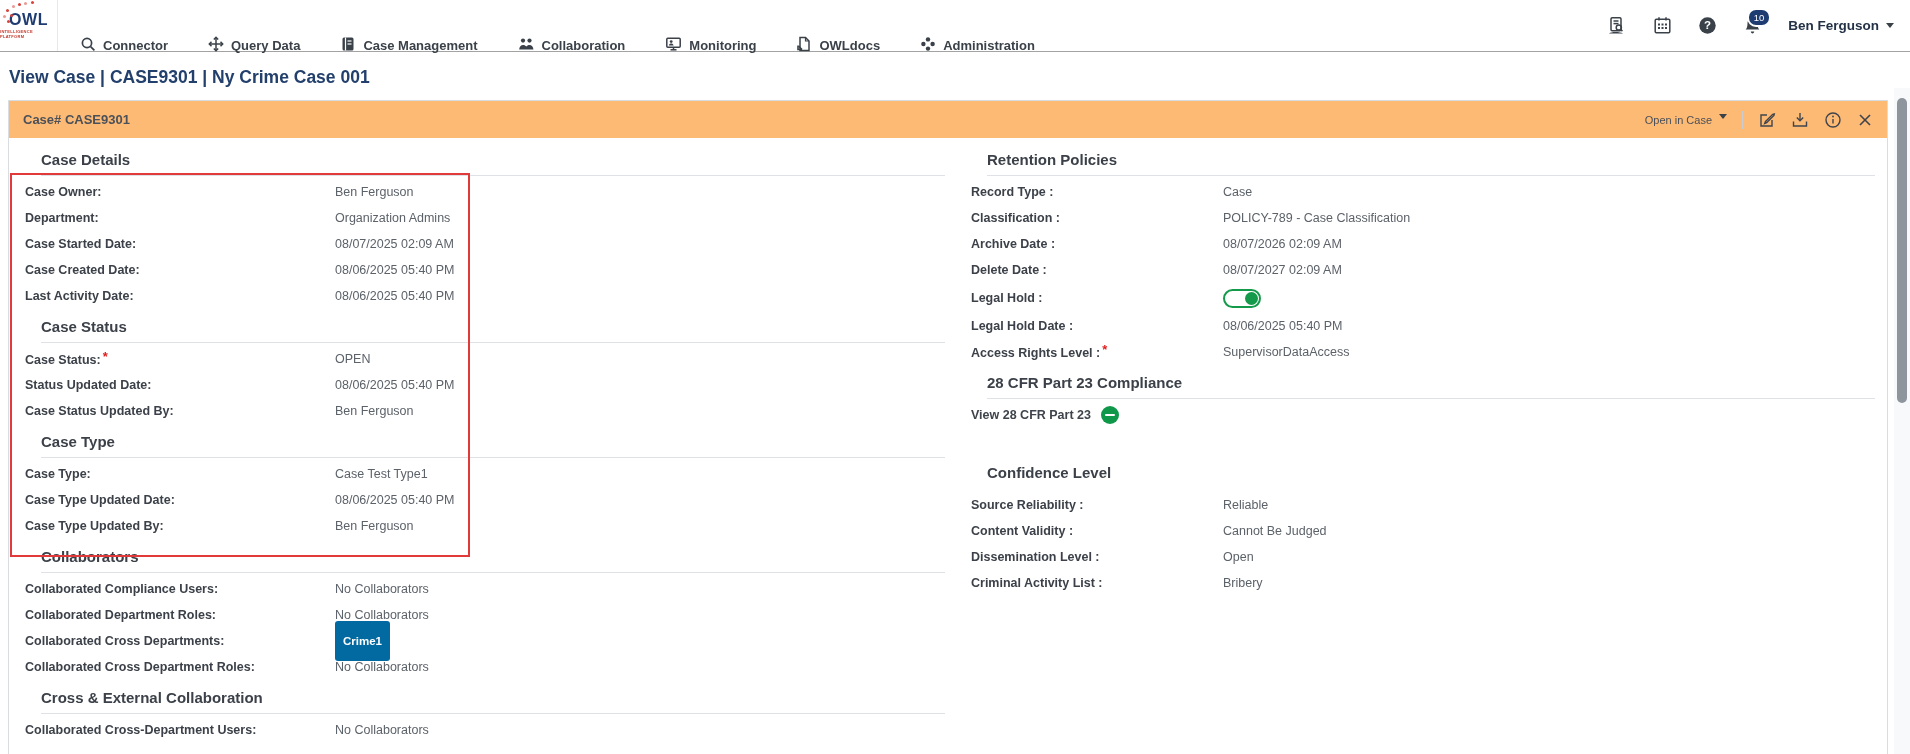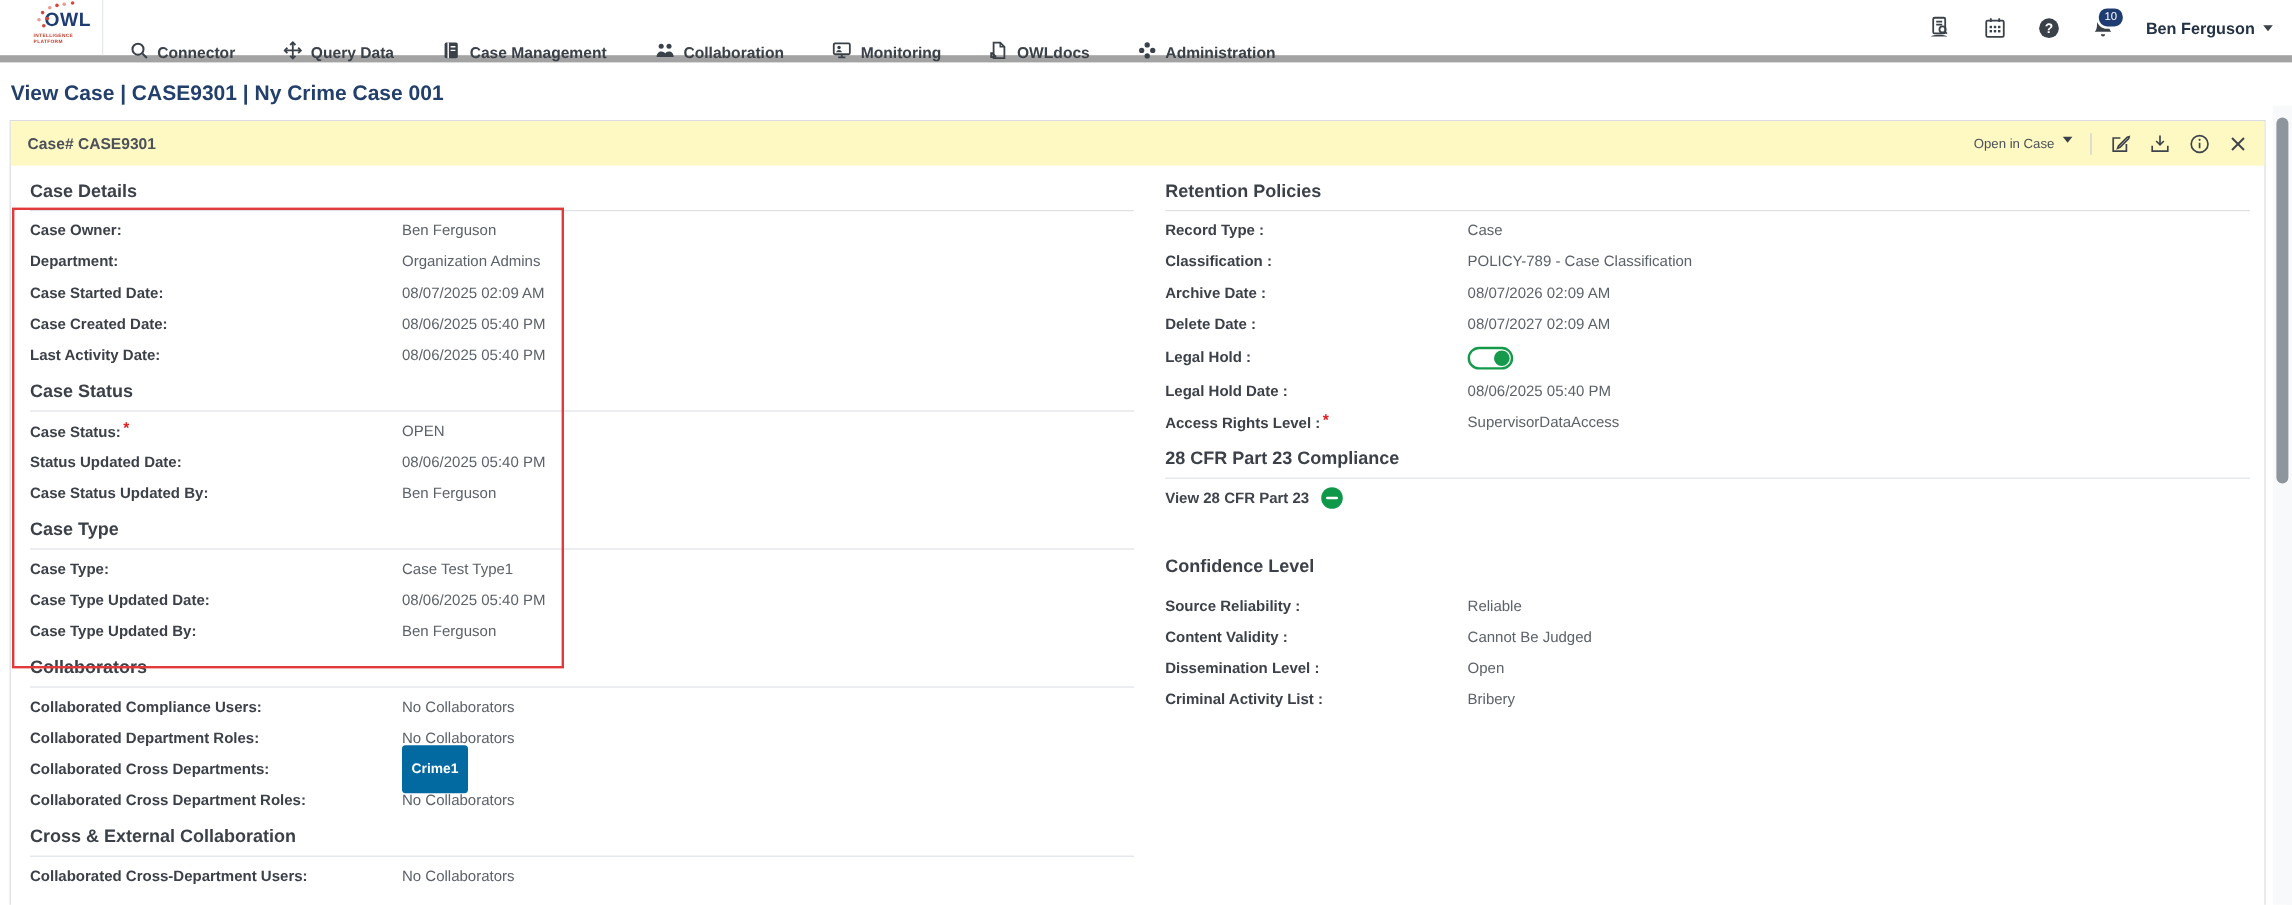--- a/index.html
+++ b/index.html
@@ -2,21 +2,21 @@
 <html><head>
 <meta charset="utf-8">
 <style>
   * { margin:0; padding:0; box-sizing:border-box; }
   html,body { width:1910px; height:754px; overflow:hidden; background:#fff;
     font-family:"Liberation Sans", sans-serif; }
   body { position:relative; color:#3f444c; }
 
   
   .topnav { height:52px; display:flex; align-items:stretch; background:#fff;
-    border-bottom:6px solid #a3a3a3; position:relative; z-index:5;padding-left:28px; }
+    border-bottom:1px solid #a3a3a3; position:relative; z-index:5; }
   .logo-box { width:58px; border-right:1px solid #e4e7ec; display:flex; flex-direction:column;
     align-items:center; justify-content:center; position:relative; }
   .logo-word { font-size:16px; font-weight:800; color:#1f3c72; letter-spacing:.5px; line-height:1; }
   .logo-sub { font-size:4px; font-weight:700; color:#c0392b; letter-spacing:.3px; margin-top:1px; }
   .logo-dots { position:absolute; left:10px; top:14px; width:3px; height:3px; border-radius:50%;
     background:#d6453c; box-shadow:-4px -5px 0 #d6453c, -7px 1px 0 #e89a94, -3px 6px 0 #d6453c,
     2px -9px 0 #e89a94, 8px -11px 0 #d6453c, 14px -12px 0 #e89a94, 21px -13px 0 #d6453c; }
   .nav-items { display:flex; align-items:center; margin-left:22px; gap:40px; }
   .nav-item { display:flex; align-items:center; gap:7px; font-size:13px; font-weight:700;
     color:#3a4149; cursor:pointer; white-space:nowrap;margin-top:40px; }
@@ -30,34 +30,34 @@
   .caret { width:0; height:0; border-left:4.5px solid transparent; border-right:4.5px solid transparent;
     border-top:5px solid #3a4149; }
 
   
   .title-bar { padding:15px 9px 13px; }
   .page-title { font-size:17.5px; font-weight:700; color:#23406d; }
 
   
   .panel { position:absolute; left:8px; top:100px; width:1880px; height:680px;
     background:#fff; border:1px solid #d9dce1; }
-  .panel-header { height:37px; background:#fef9c3; display:flex; align-items:center;
+  .panel-header { height:37px; background:#fdba74; display:flex; align-items:center;
     justify-content:space-between; padding:16px 14px; }
   .case-number { font-size:13px; font-weight:600; color:#4b5059; }
   .header-right { display:flex; align-items:center; gap:15px; color:#3f444c; }
   .open-in-case { display:flex; align-items:flex-start; gap:7px; font-size:11px; color:#4a4f58; cursor:pointer; }
   .vdivider { width:1px; height:18px; background:#c8ccd3; }
   .hicon { display:flex; align-items:center; cursor:pointer; color:#3f444c; }
 
   .panel-body { display:flex; padding:0 0 0 16px; }
   .col-left { width:920px; flex:none; }
   .col-right { flex:1; margin-left:26px; padding-right:12px; }
 
   .section-heading { font-size:15px; font-weight:700; color:#3c4149; padding:9px 0 7px;
-    border-bottom:1px solid #dee1e6; margin-bottom:3px; }
+    border-bottom:1px solid #dee1e6; margin-bottom:3px;margin-left:16px; }
   .section-heading.first { padding-top:13px; }
   .section-heading.no-rule { border-bottom:none; padding-bottom:8px; }
   .section-heading.gap-top { margin-top:27px; }
 
   .row { display:flex; align-items:center; height:26px; font-size:12.5px; }
   .row.tall { height:30px; }
   .lbl { font-weight:700; color:#3c4149; width:310px; flex:none; }
   .col-right .lbl { width:252px; }
   .req { color:#e02020; font-weight:700; margin-left:2px; position:relative; top:-3px; font-size:13px; }
   .val { color:#5c6269; }

